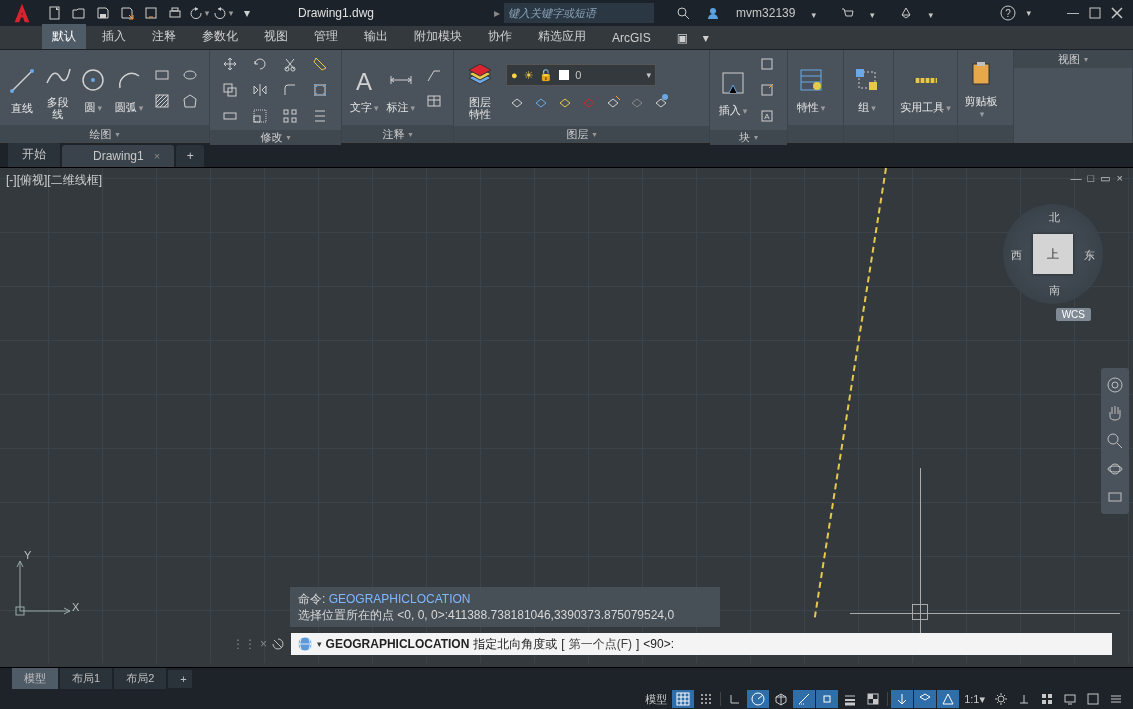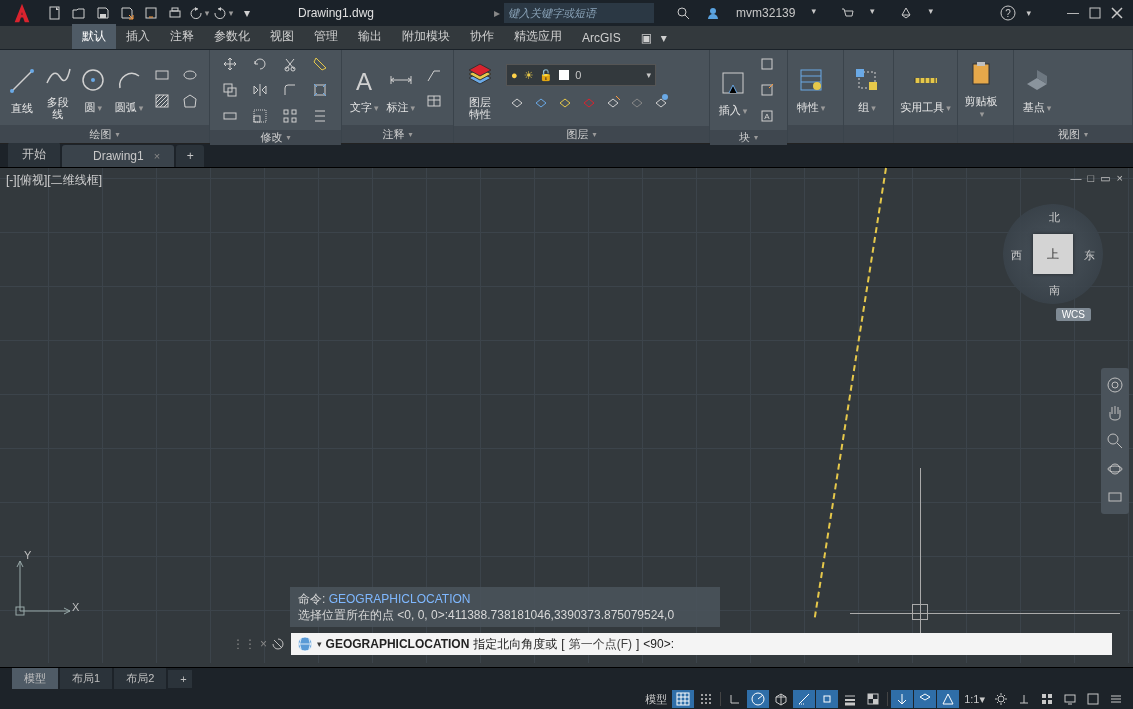--- a/index.html
+++ b/index.html
@@ -7,28 +7,28 @@
 
   
   .titlebar { height: 26px; background: #1b2229; display: flex; align-items: center; padding: 0 6px; }
   .logo { width: 32px; height: 26px; display: flex; align-items: center; justify-content: center; }
   .logo svg { width: 22px; height: 22px; }
   .qat { display: flex; gap: 2px; margin-left: 6px; }
   .qat-btn { width: 22px; height: 22px; display: flex; align-items: center; justify-content: center; cursor: pointer; color:#d0d0d0; }
   .title-filename { margin-left: 40px; color:#e0e0e0; font-size:12px; flex:0 0 auto;text-align:center; }
   .title-spacer1 { width: 120px; }
   .search-box { background:#2b3844; height:20px; width:150px; font-size:11px; color:#8aa3b8; font-style:italic; padding:0 4px; display:flex; align-items:center; }
-  .user-area { display:flex; align-items:flex-start; gap:16px; margin-left:12px; color:#c8c8c8; }
+  .user-area { display:flex; align-items:flex-end; gap:16px; margin-left:12px; color:#c8c8c8; }
   .user-area span.username { font-size:12px; }
   .title-right { margin-left:auto; display:flex; gap:10px; align-items:center; padding-right:4px;}
   .icon { display:inline-flex; align-items:center; justify-content:center; }
   .chev-down::after{content:"▾"; font-size:9px; margin-left:2px; color:#9a9a9a;}
 
   
-  .ribbon-tabs { height: 24px; background: #33393d; display:flex; align-items:flex-end; padding-left: 72px; border-bottom:1px solid #1b2229;}
+  .ribbon-tabs { height: 24px; background: #33393d; display:flex; align-items:flex-end; padding-left: 42px; gap: 6px; border-bottom:1px solid #1b2229;}
   .rtab { padding: 4px 10px; font-size:12px; color:#cfcfcf; cursor:pointer; }
   .rtab.active { background:#4f5b66; color:#fff; }
   .rtab-extra { width:20px; text-align:center; }
 
   
   .ribbon { height: 94px; background:#4a535b; display:flex; border-bottom:1px solid #222; }
   .panel { border-right:1px solid #3a434b; display:flex; flex-direction:column; position:relative; }
   .panel-body { flex:1; display:flex; align-items:center; padding:2px 6px; gap:4px; }
   .panel-title { height:18px; background:#3f474f; text-align:center; font-size:11px; color:#d0d0d0; display:flex; align-items:center; justify-content:center; gap:4px;}
   .panel-title::after { content:"▾"; font-size:8px; color:#9a9a9a;}
@@ -591,31 +591,20 @@
               <rect x="10" y="2" width="8" height="4" fill="#c0c0c0"></rect>
             </svg>
           </div>
           <div class="lbl chev-down">剪贴板</div>
         </div>
       </div>
     <div class="panel-title noarr"></div>
   </div>
 
   <div class="panel" style="flex:1;">
-    <div class="panel-body">
-        <div class="bigbtn">
-          <div class="ico">
-            <svg width="28" height="28">
-              <path d="M4 18 L14 12 L24 18 L14 24 Z" fill="#8a949d"></path>
-              <path d="M14 12 L14 4 L24 10 L24 18" fill="#6d7780"></path>
-            </svg>
-          </div>
-          <div class="lbl chev-down">基点</div>
-        </div>
-      </div>
     <div class="panel-title">视图</div>
   </div>
 </div>
 
 <div class="drawtabs">
   <div class="dtab">
       <span>开始</span>
     </div>
   <div class="dtab active">
       <span>Drawing1</span>

